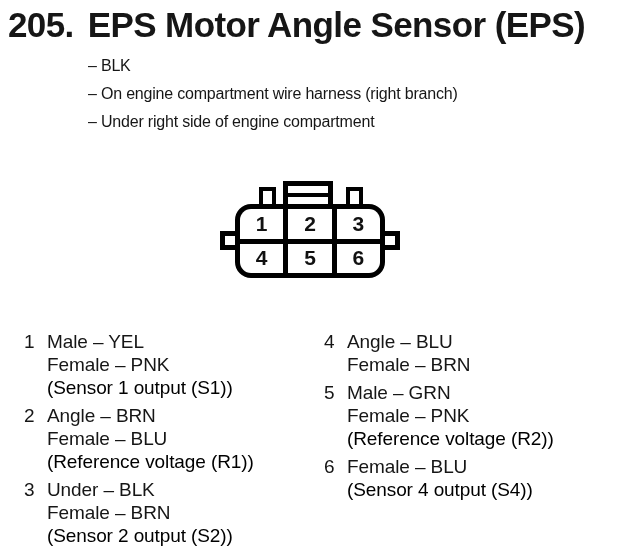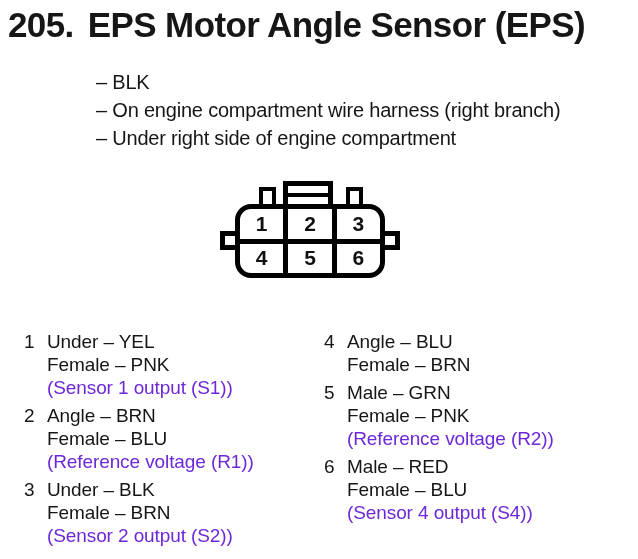--- a/index.html
+++ b/index.html
@@ -14,24 +14,23 @@
   }
   
   .title{
     position:absolute;left:8px;top:5px;
     font-size:35px;font-weight:bold;letter-spacing:-0.6px;
     line-height:40px;white-space:nowrap;
   }
   .title .num{margin-right:14px;}
   
   .notes{
-    position:absolute;left:96px;top:52px;
-    font-size:20px;line-height:28px;
+    position:absolute;left:88px;top:52px;
+    font-size:16px;line-height:28px;
     letter-spacing:-0.2px;
-    margin-top:16px;
   }
   
   .connector{position:absolute;left:220px;top:181px;width:180px;height:97px;}
   .conn-body{
     position:absolute;left:15px;top:23px;width:150px;height:74px;
     box-sizing:border-box;border:5px solid #000;border-radius:16px;
     background:#000;overflow:hidden;
     display:grid;grid-template-columns:1fr 1fr 1fr;grid-template-rows:1fr 1fr;gap:5px;
     z-index:2;
   }
@@ -60,21 +59,21 @@
   .tab-right{left:160px;border:5px solid #000;border-left:none;}
   
   .pin-col{
     position:absolute;top:330px;
     font-size:19px;line-height:23px;letter-spacing:-0.1px;
   }
   .pin-col-left{left:24px;}
   .pin-col-right{left:324px;}
   .pin-block{display:flex;margin-bottom:5px;}
   .pin-num{width:23px;flex:0 0 23px;}
-  .signal{color:#6d28d9;}
+  .signal{color:#000000;}
 </style>
 </head>
 <body>
 
 <div class="page">
 
   <div class="title">
     <span class="num">205.</span><span>EPS Motor Angle Sensor (EPS)</span>
   </div>
 
@@ -99,21 +98,21 @@
       <div class="cell">4</div>
       <div class="cell">5</div>
       <div class="cell">6</div>
     </div>
   </div>
 
   <div class="pin-col pin-col-left">
     <div class="pin-block">
       <div class="pin-num">1</div>
       <div class="pin-lines">
-        <div>Under – YEL</div>
+        <div>Male – YEL</div>
         <div>Female – PNK</div>
         <div class="signal">(Sensor 1 output (S1))</div>
       </div>
     </div>
     <div class="pin-block">
       <div class="pin-num">2</div>
       <div class="pin-lines">
         <div>Angle – BRN</div>
         <div>Female – BLU</div>
         <div class="signal">(Reference voltage (R1))</div>
@@ -141,20 +140,19 @@
       <div class="pin-num">5</div>
       <div class="pin-lines">
         <div>Male – GRN</div>
         <div>Female – PNK</div>
         <div class="signal">(Reference voltage (R2))</div>
       </div>
     </div>
     <div class="pin-block">
       <div class="pin-num">6</div>
       <div class="pin-lines">
-        <div>Male – RED</div>
         <div>Female – BLU</div>
         <div class="signal">(Sensor 4 output (S4))</div>
       </div>
     </div>
   </div>
 
 </div>
 
 </body></html>

